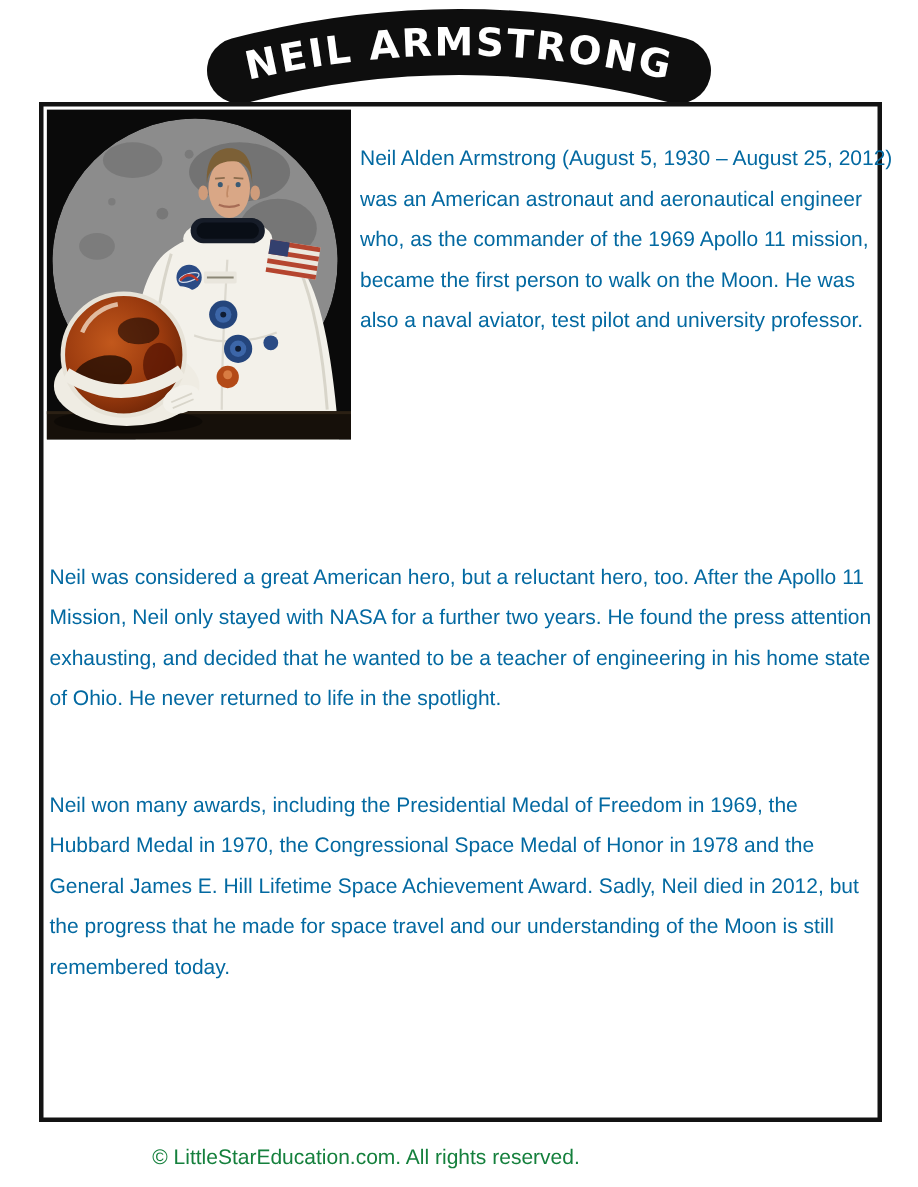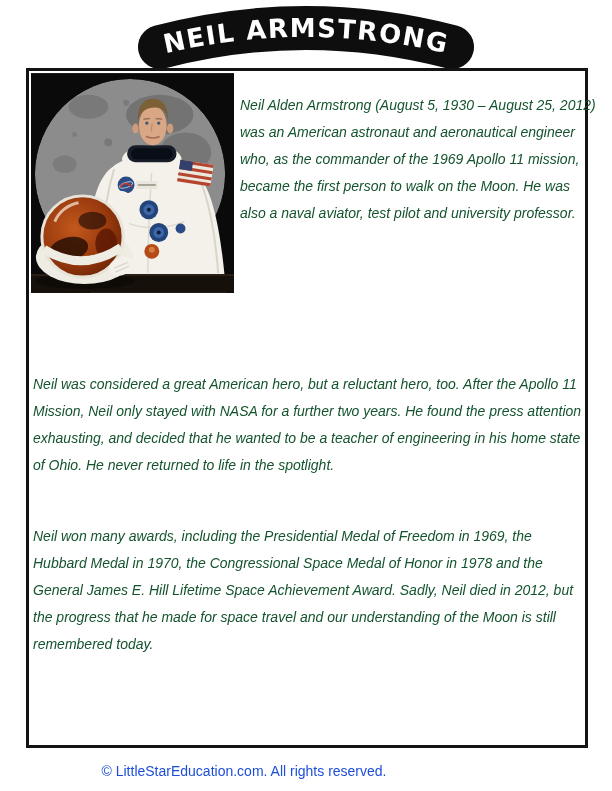--- a/index.html
+++ b/index.html
@@ -19,31 +19,31 @@
     width: 556px; height: 674px;
     border: 3px solid #131313; background: #ffffff;
   }
   .photo {
     position: absolute; left: 2px; top: 1px;
     width: 203px; height: 222px; overflow: hidden;
   }
   .photo svg { display: block; }
   .para {
     margin: 0; font-size: 14px; line-height: 27px;
-    color: #14532d; font-weight: 400; font-style: italic;
+    color: #0369a1; font-weight: 400;
   }
   .intro  { position: absolute; left: 211px; top: 21px;  width: 356px; }
   .p-full { position: absolute; left: 4px; width: 550px; }
   .p2 { top: 226px; }
   .p3 { top: 300px; }
   .p4 { top: 418px; margin-top: 34px; }
   .p5 { top: 565px; }
   .footer {
     position: absolute; left: 0; top: 763px; width: 488px;
-    text-align: center; font-size: 14px; color: #1d4ed8;
+    text-align: center; font-size: 14px; color: #15803d;
   }
 </style>
 </head>
 <body>
 
 <div class="page">
 
   <svg class="banner" width="344" height="70" viewBox="0 0 344 70" xmlns="http://www.w3.org/2000/svg" xmlns:xlink="http://www.w3.org/1999/xlink">
     <path d="M 26 47 Q 172 9 318 47" fill="none" stroke="#0e0e0e" stroke-width="44" stroke-linecap="round"></path>
     <path id="bannerTextPath" d="M 20 56 Q 172 18 324 56" fill="none"></path>

